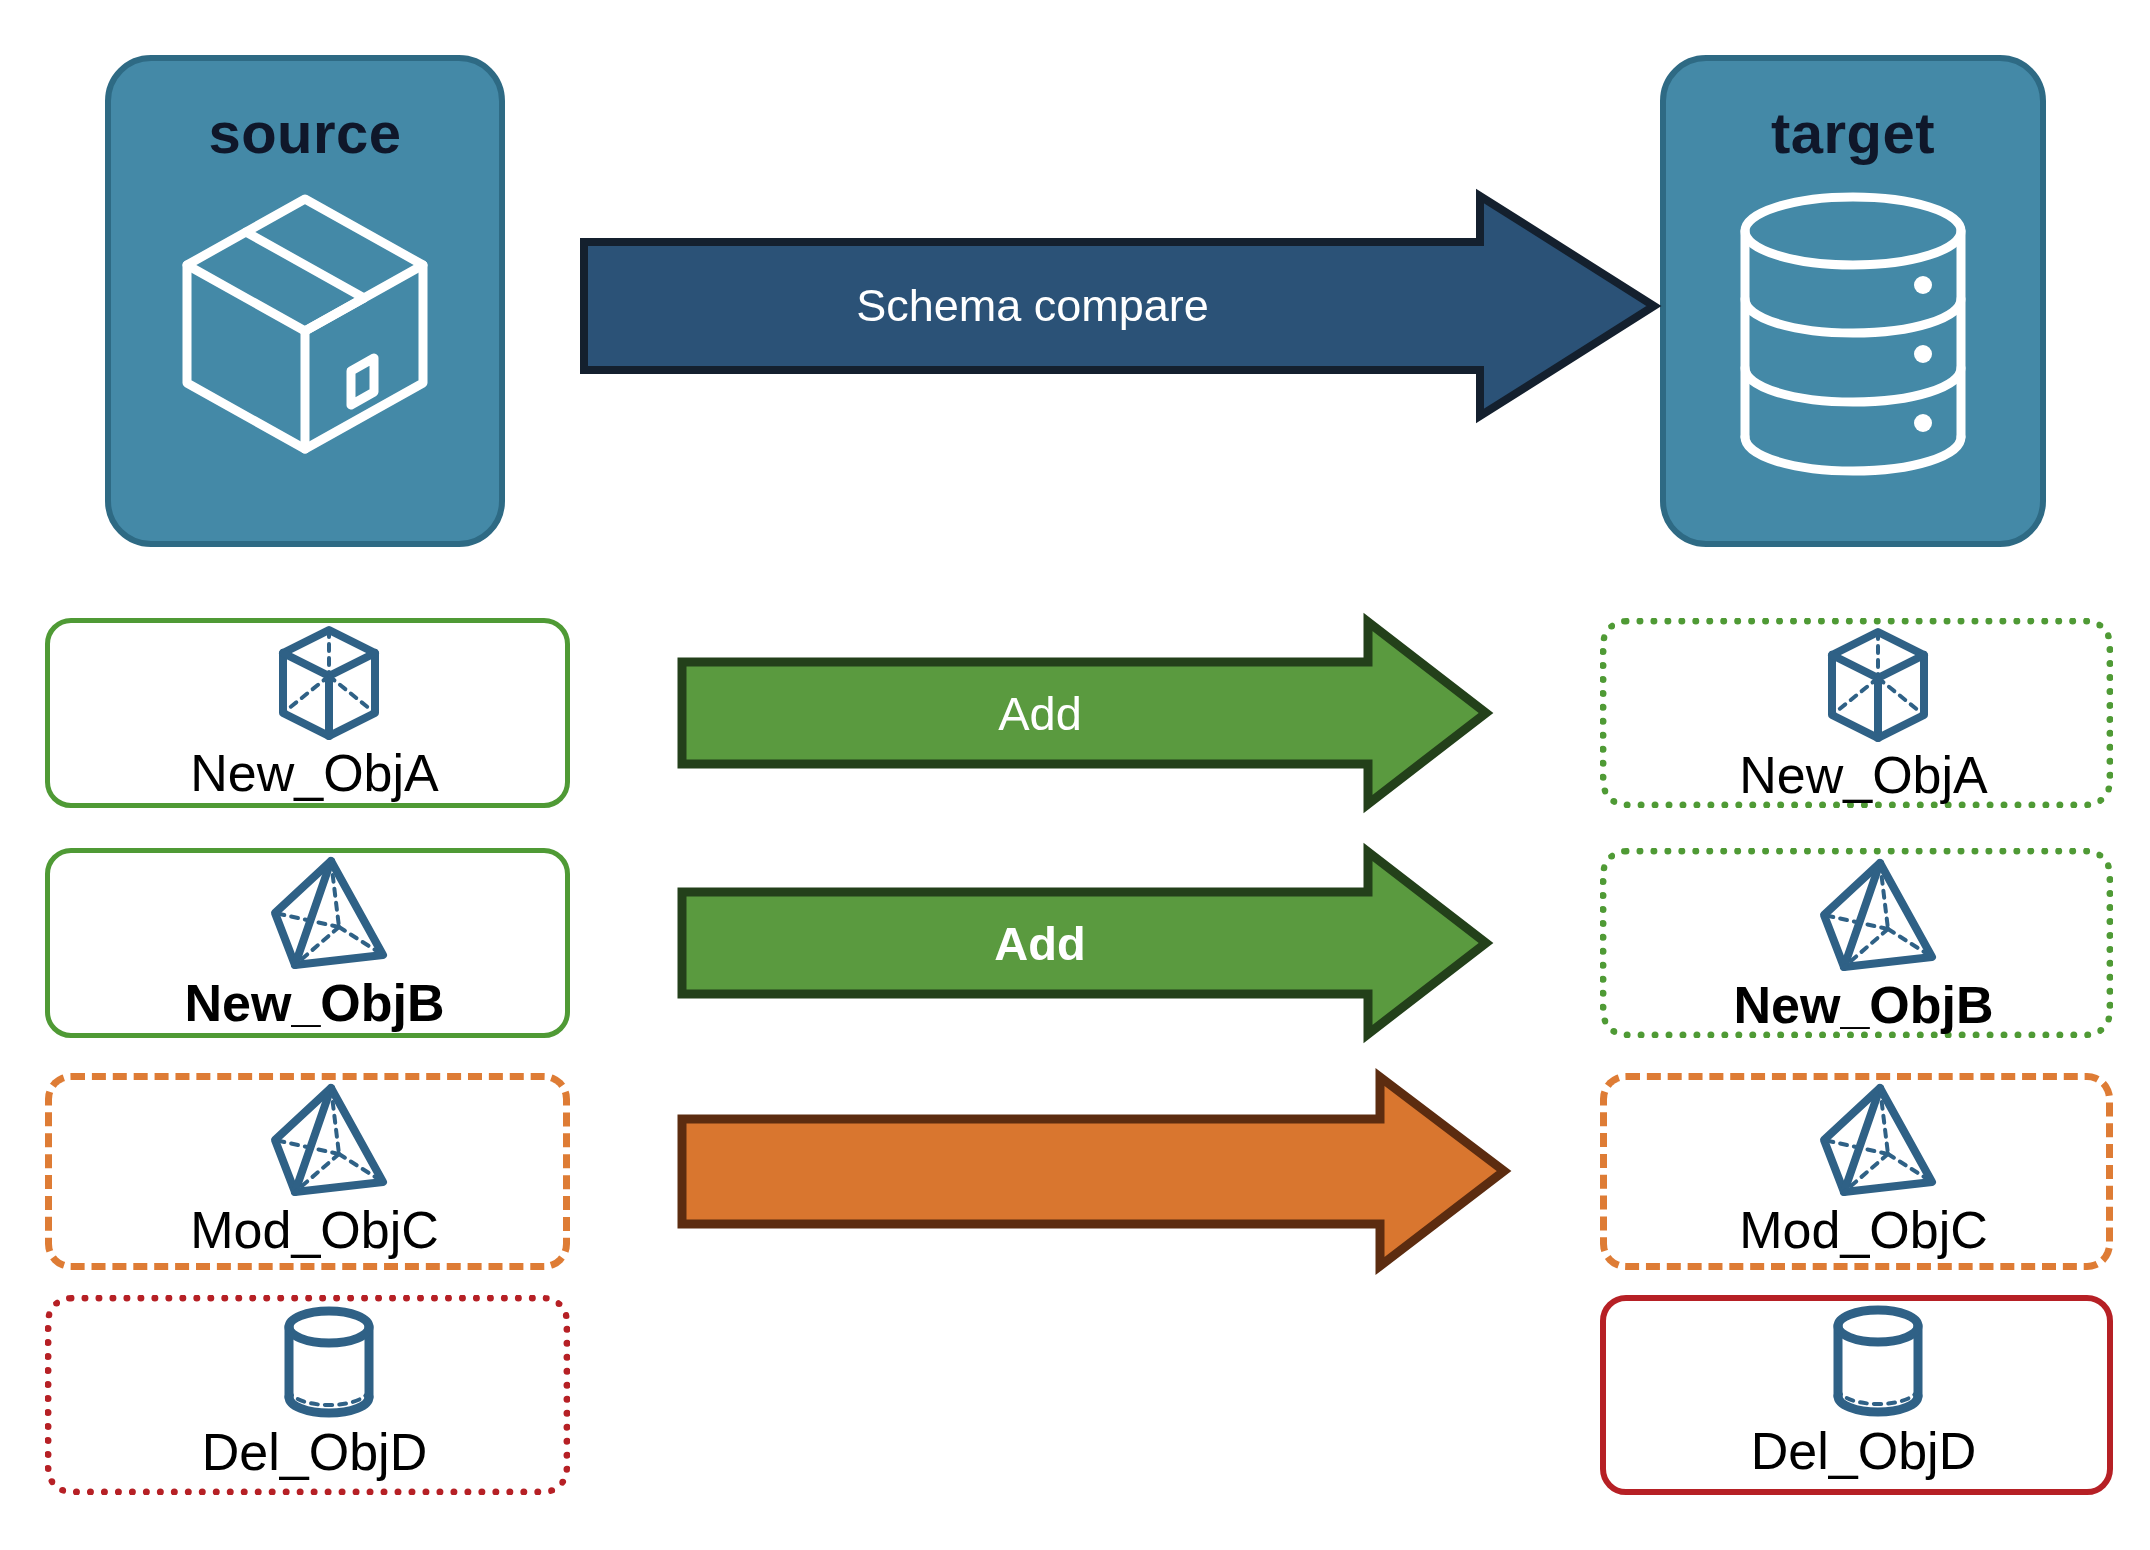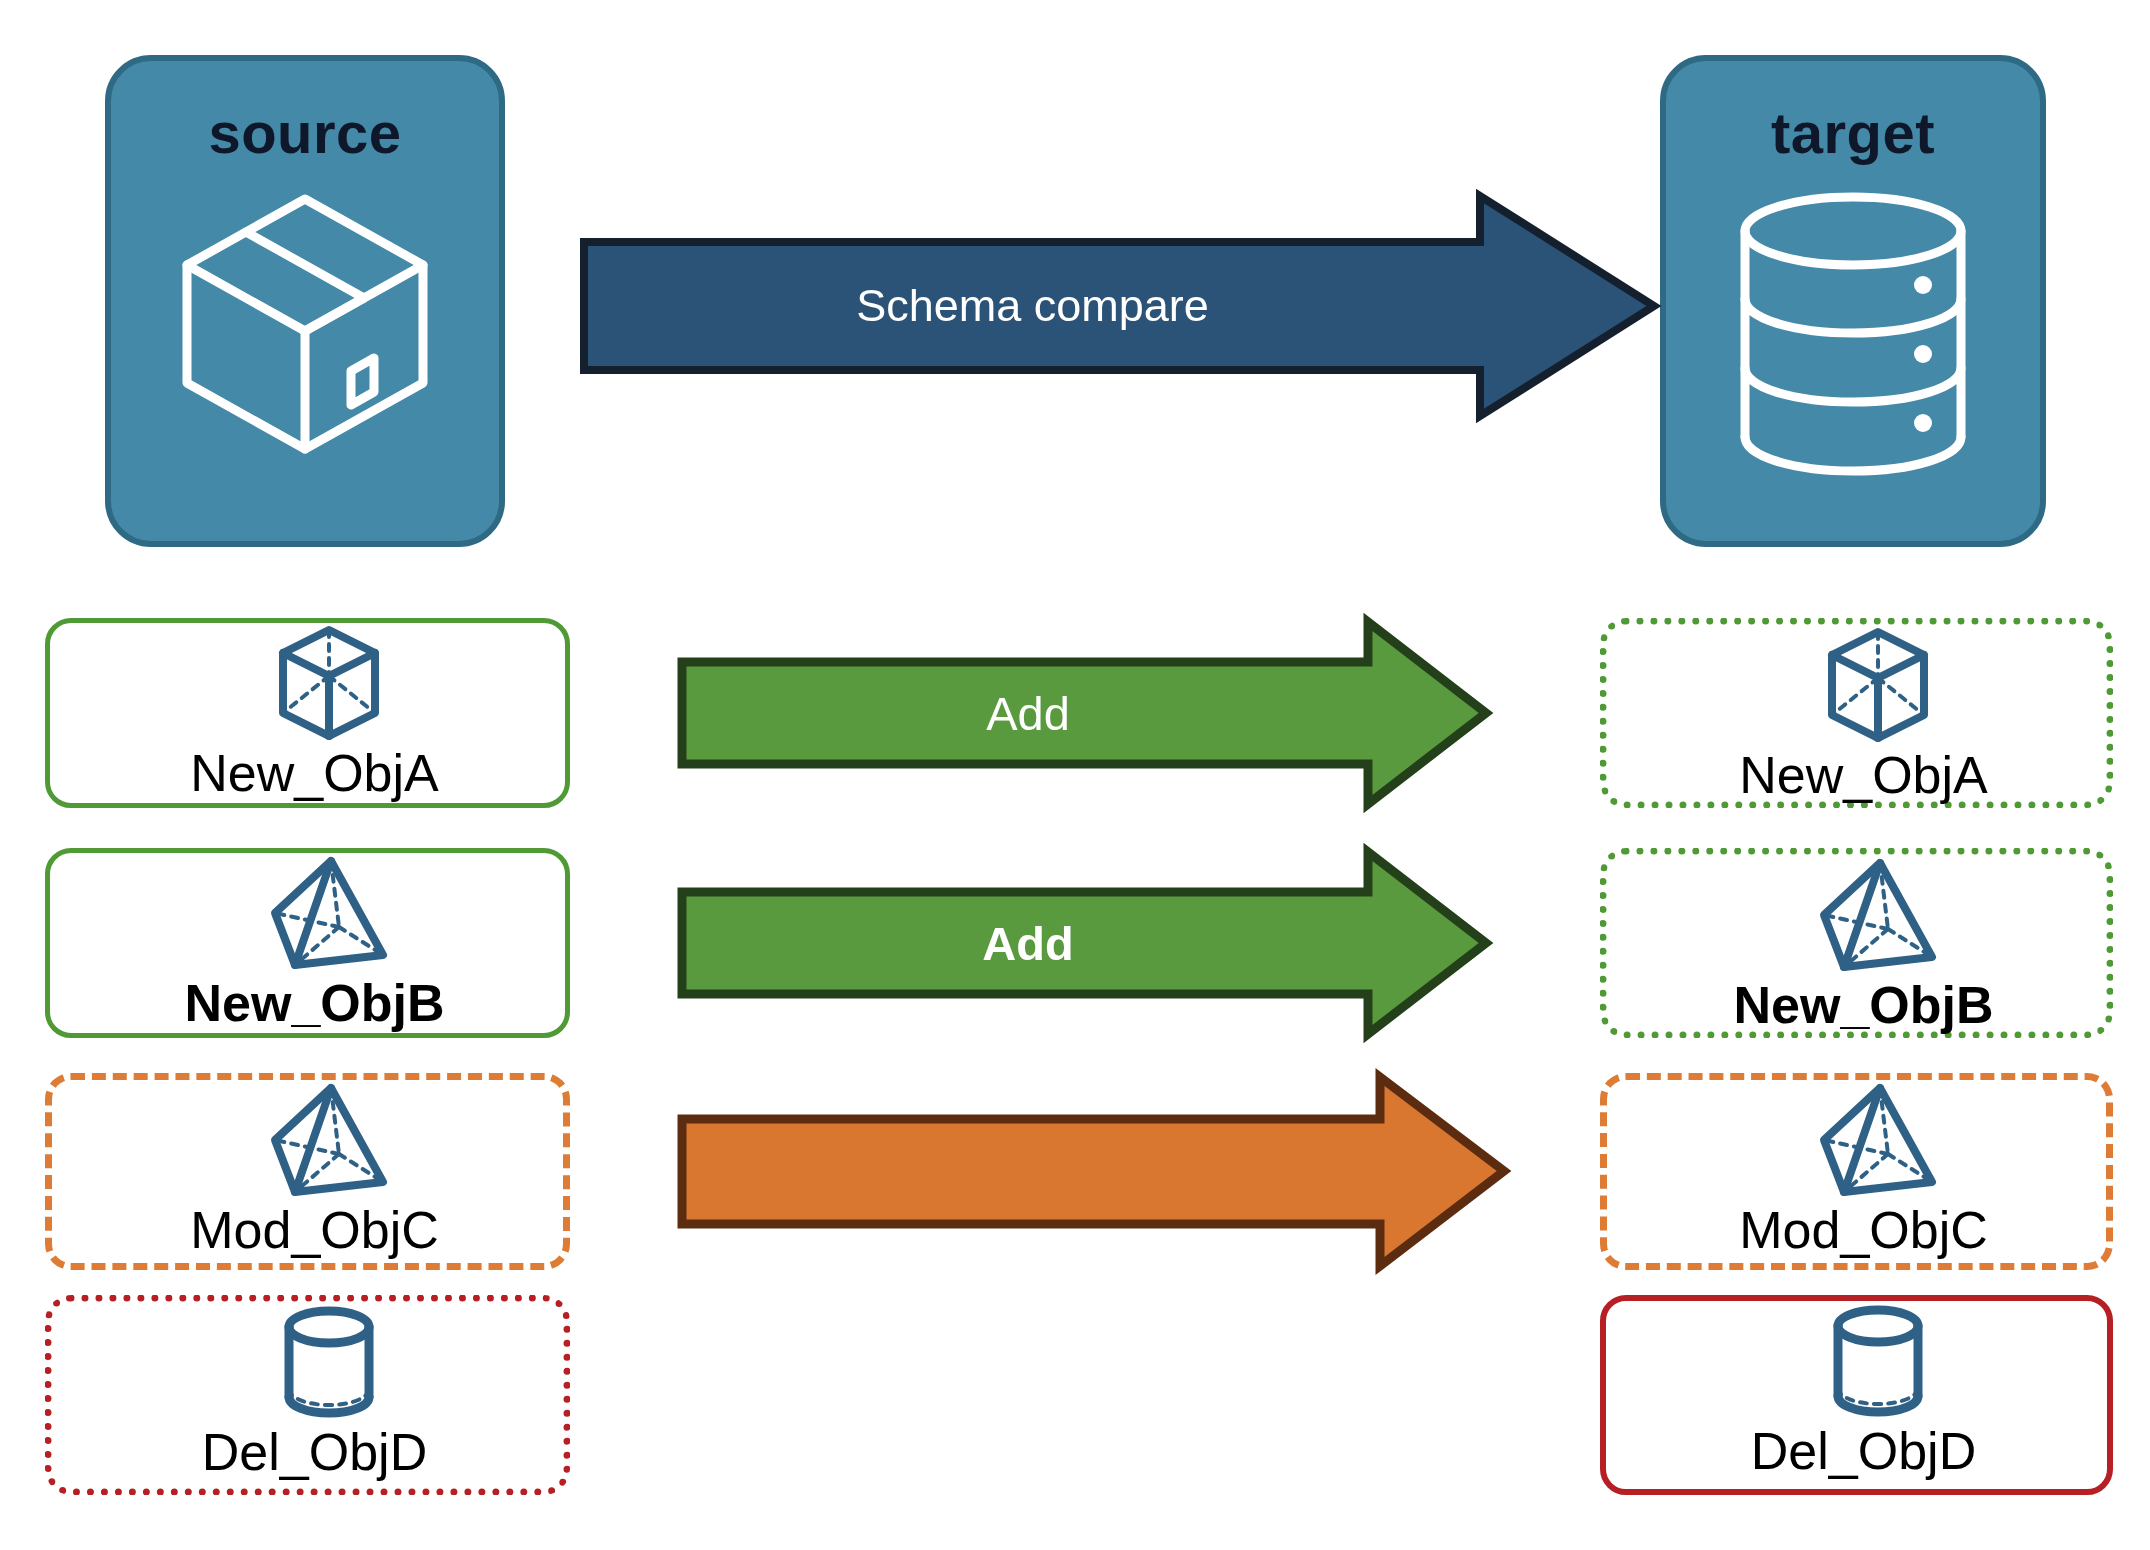--- a/index.html
+++ b/index.html
@@ -44,21 +44,21 @@
   .bd-green-solid {border:5px solid #4f9a35;}
   .bd-green-dotted{border:7px dotted #4f9a35;}
   .bd-orange-dash {border:7px dashed #de7c35;}
   .bd-red-dotted  {border:7px dotted #b62025;}
   .bd-red-solid   {border:6px solid #b62025;}
 
   
   .action-arrow{position:absolute;top:0;height:100%;}
   .action-arrow .lbl{position:absolute;top:0;height:100%;left:0;
         display:flex;align-items:center;justify-content:center;
-        color:#ffffff;font-size:47px;}
+        color:#ffffff;font-size:47px;padding-left:12px;}
   #arrow-0{left:678px;width:812px;}
   #arrow-1{left:678px;width:812px;}
   #arrow-2{left:678px;width:830px;}
   #arrow-3{left:678px;width:830px;}
   #arrow-0 .lbl{width:700px;}
   #arrow-1 .lbl{width:700px;}
   #arrow-2 .lbl{width:712px;}
   #arrow-3 .lbl{width:712px;}
 
   svg{display:block;overflow:visible;}

